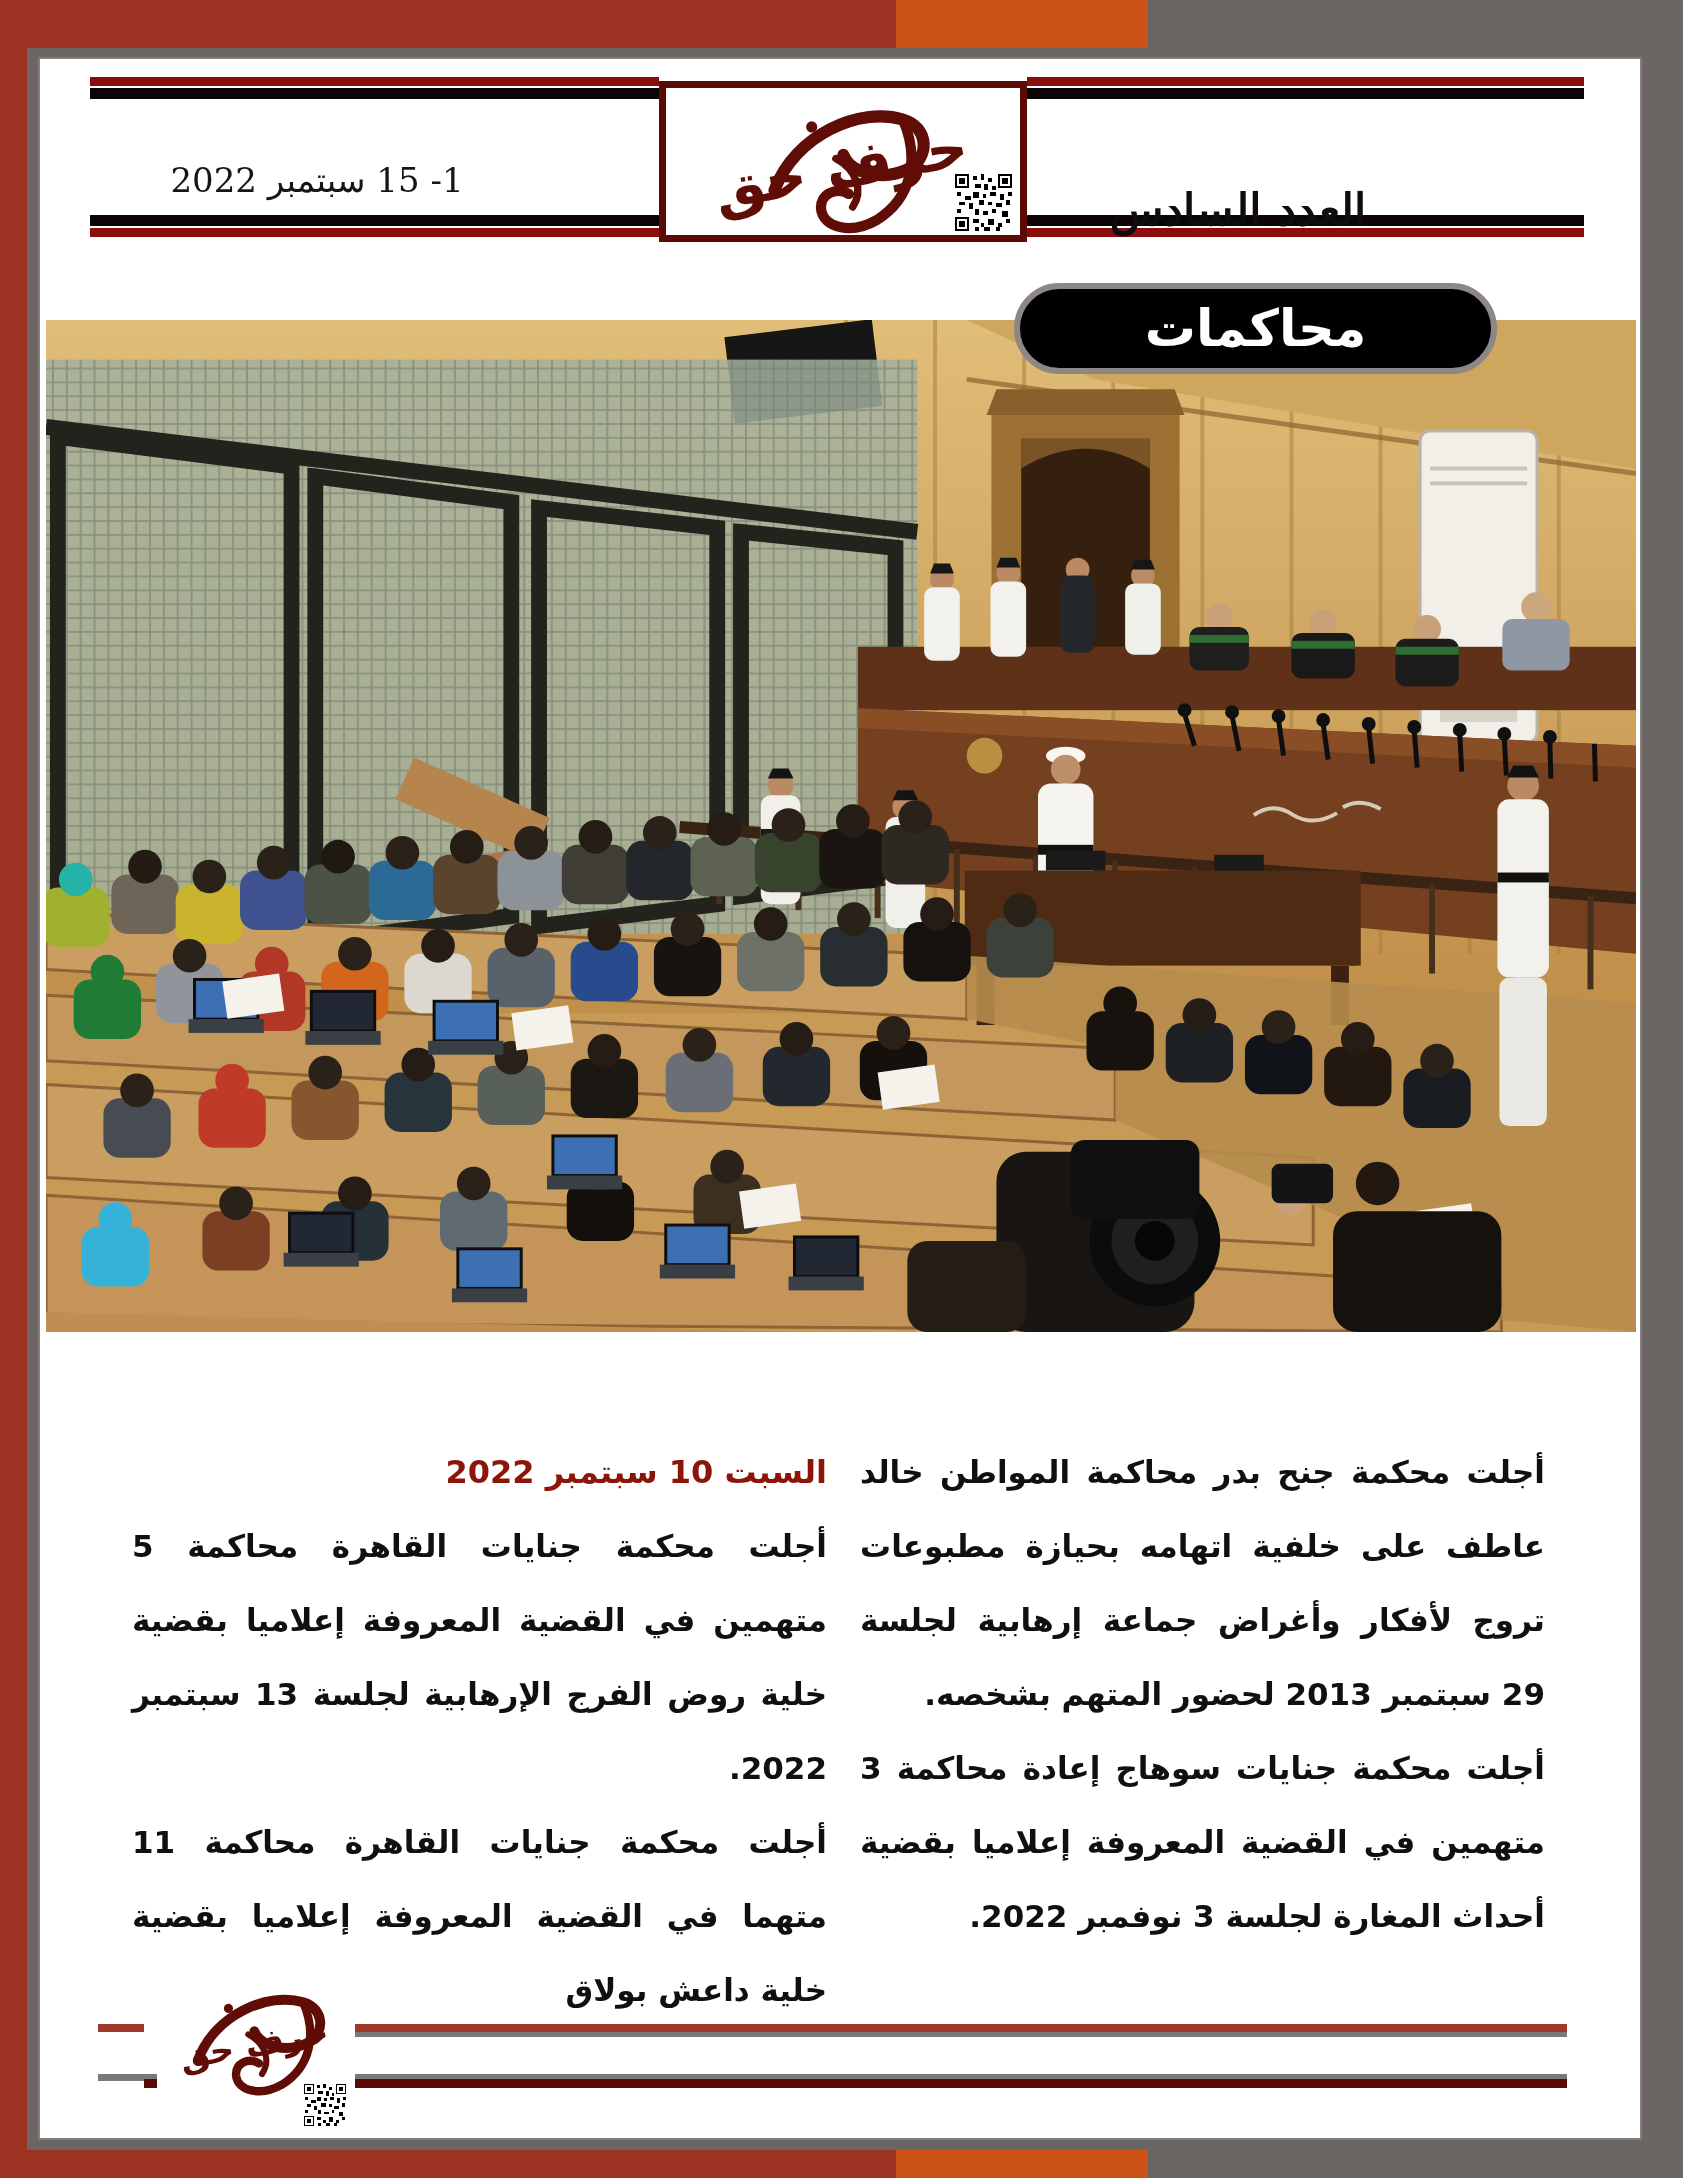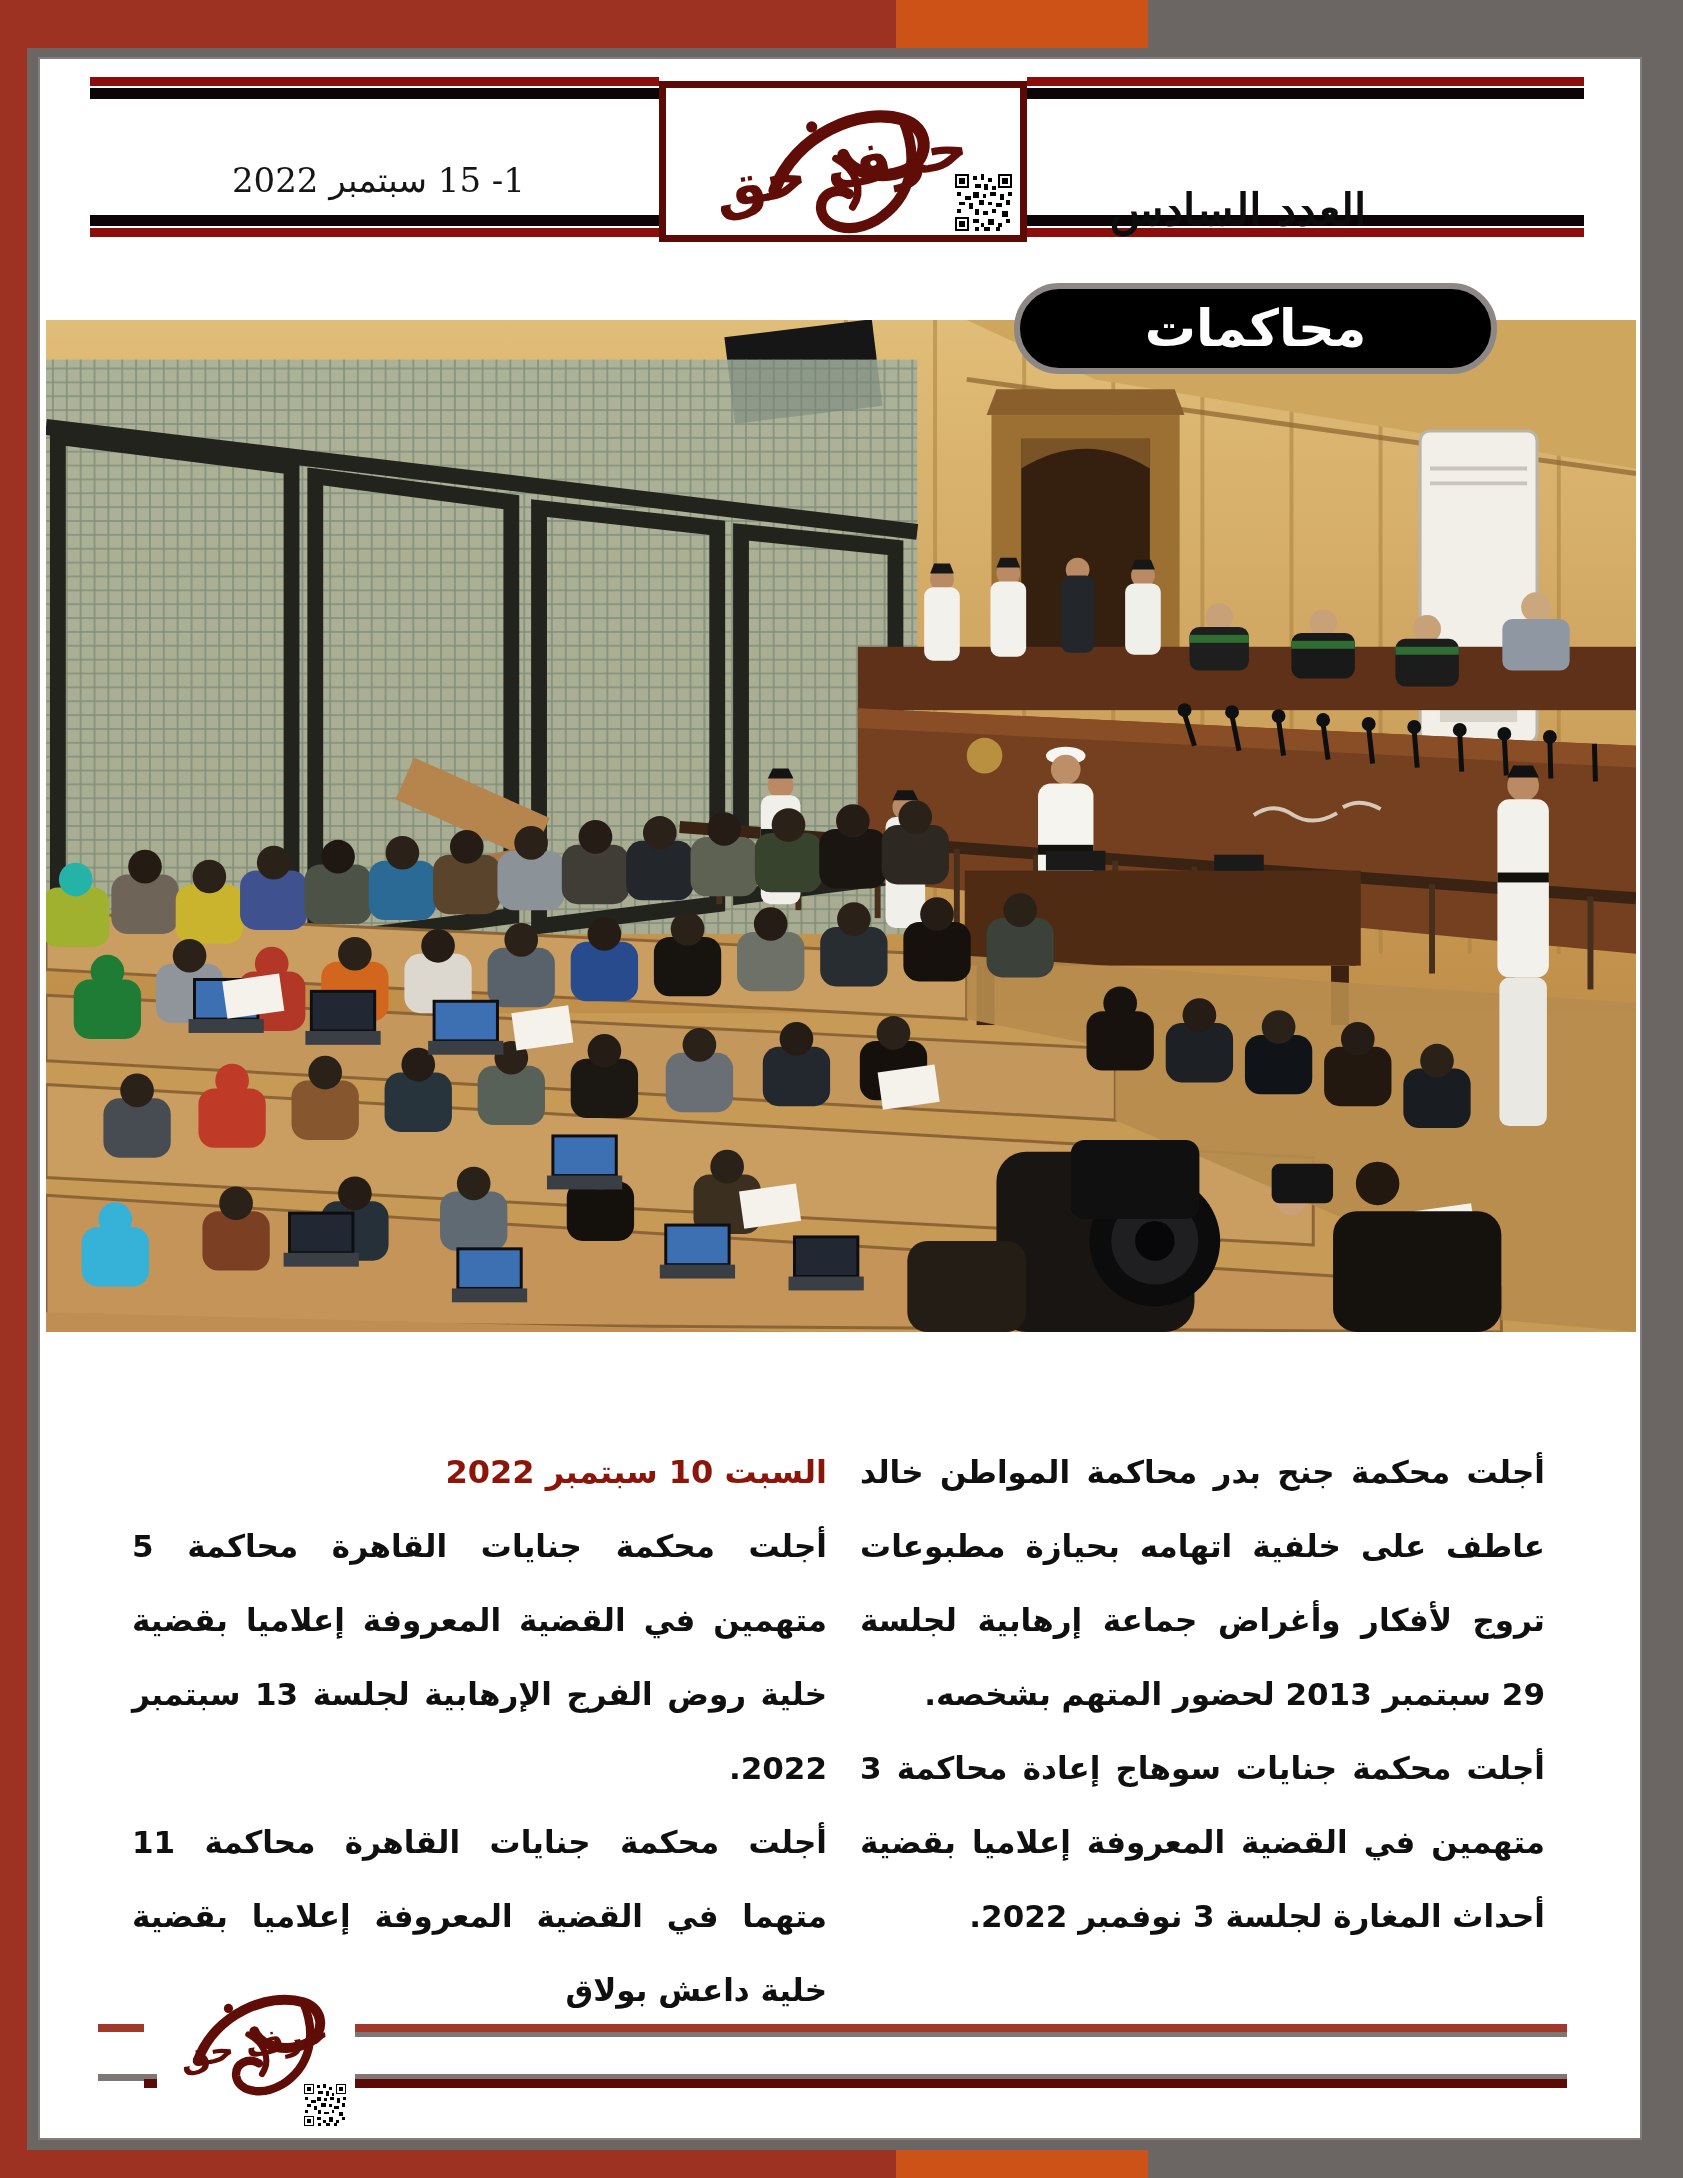--- a/index.html
+++ b/index.html
@@ -17,21 +17,21 @@
   
   .rule{position:absolute;}
   .rule.red{background:#8B0E0C;}
   .rule.black{background:#0c0406;}
   
   .logo-box{position:absolute;left:619px;top:22px;width:368px;height:161px;background:#fff;
             border:7px solid #5C0A05;box-sizing:border-box;}
   .logo-box svg{position:absolute;left:0;top:0;}
   .qr{position:absolute;}
   .masthead-date{position:absolute;left:69px;top:87px;width:416px;height:69px;
-      font-family:"DejaVu Serif",serif;font-size:34px;color:#151515;
+      font-family:"DejaVu Serif",serif;font-size:34px;color:#151515;text-align:center;
       direction:rtl;line-height:69px;}
   .masthead-issue{position:absolute;left:990px;top:111px;width:416px;height:79px;
       font-family:"DejaVu Serif",serif;font-weight:bold;font-size:44px;color:#0d0d0d;
       text-align:center;direction:rtl;line-height:79px;}
   
   .badge{position:absolute;left:974px;top:224px;width:483px;height:91px;background:#000000;
          border:6px solid #8d8785;border-radius:48px;box-sizing:border-box;z-index:5;
          display:flex;align-items:center;justify-content:center;
          color:#ffffff;font-weight:bold;font-size:51px;}
   

